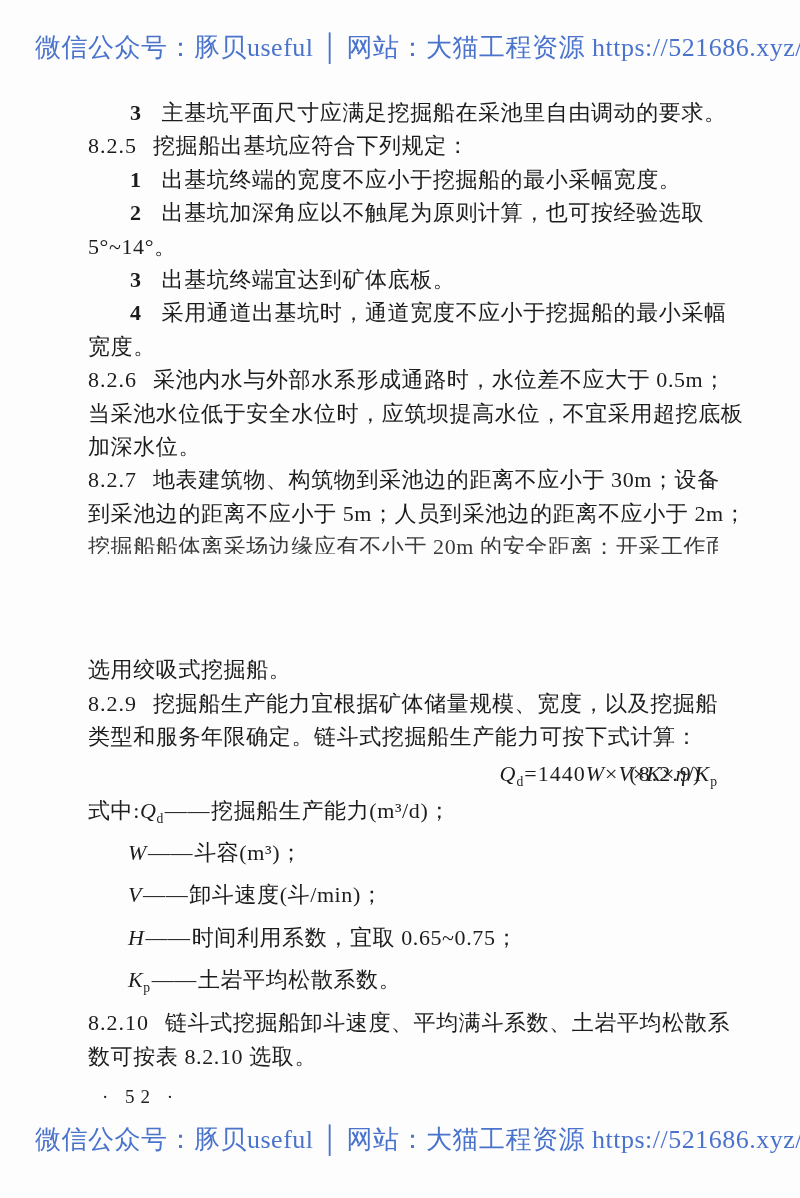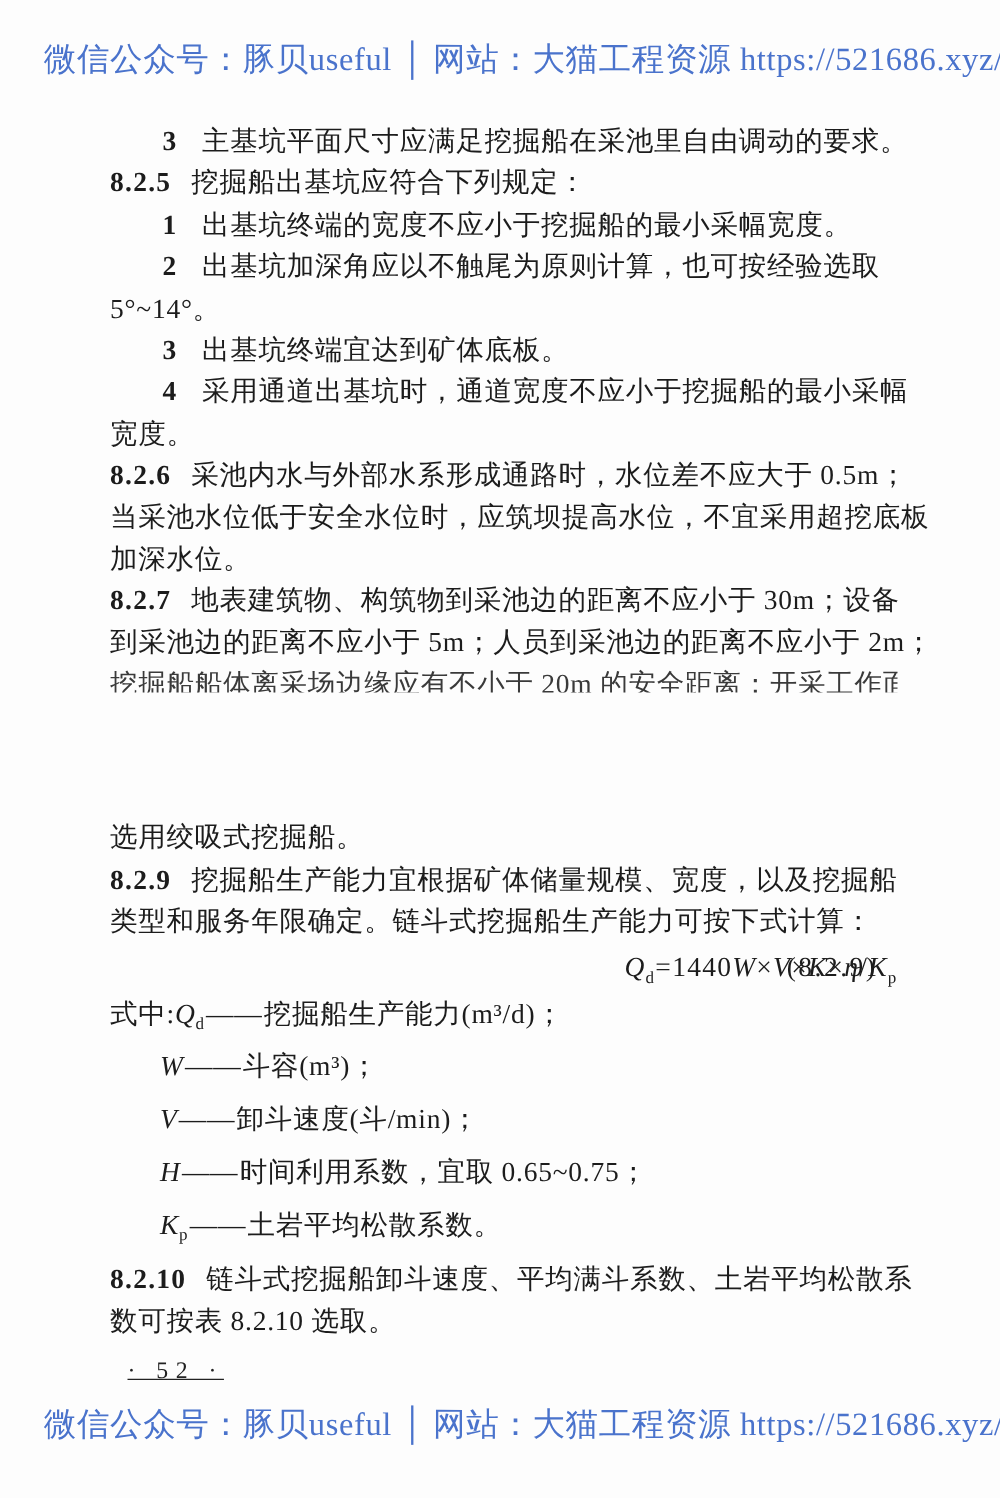--- a/index.html
+++ b/index.html
@@ -33,21 +33,21 @@
   }
   .ln { white-space: nowrap; letter-spacing: 0.6px; }
   .ln .num {
     font-weight: bold;
     display: inline-block;
     margin-left: 42px;
     margin-right: 20px;
     font-family: "Liberation Serif", "DejaVu Serif", serif;
   }
   .ln .sec {
-    font-weight: bold;
+    font-weight: normal;
     margin-right: 16px;
     letter-spacing: 1px;
   }
   .ln.clipped {
     height: 24px;
     overflow: hidden;
     margin-bottom: 99px;
     color: #3a3a3a;
   }
   .formula-line {
@@ -67,21 +67,20 @@
   .def { white-space: nowrap; line-height: 34px; letter-spacing: 0.6px; }
   .def.cont { padding-left: 40px; }
   .def .dash { margin: 0 1px; }
   .sec-start { margin-top: 1px; }
   .page-number {
     margin-top: 7px;
     margin-left: 14px;
     font-size: 19px;
     letter-spacing: 6px;
     color: #222;
-    text-decoration: underline;
   }
 </style>
 </head>
 <body>
 
 <div class="watermark top">微信公众号：豚贝useful │ 网站：大猫工程资源 https://521686.xyz/</div>
 
 <div class="doc-body">
 
   <div class="ln"><span class="num">3</span><span>主基坑平面尺寸应满足挖掘船在采池里自由调动的要求。</span></div>

